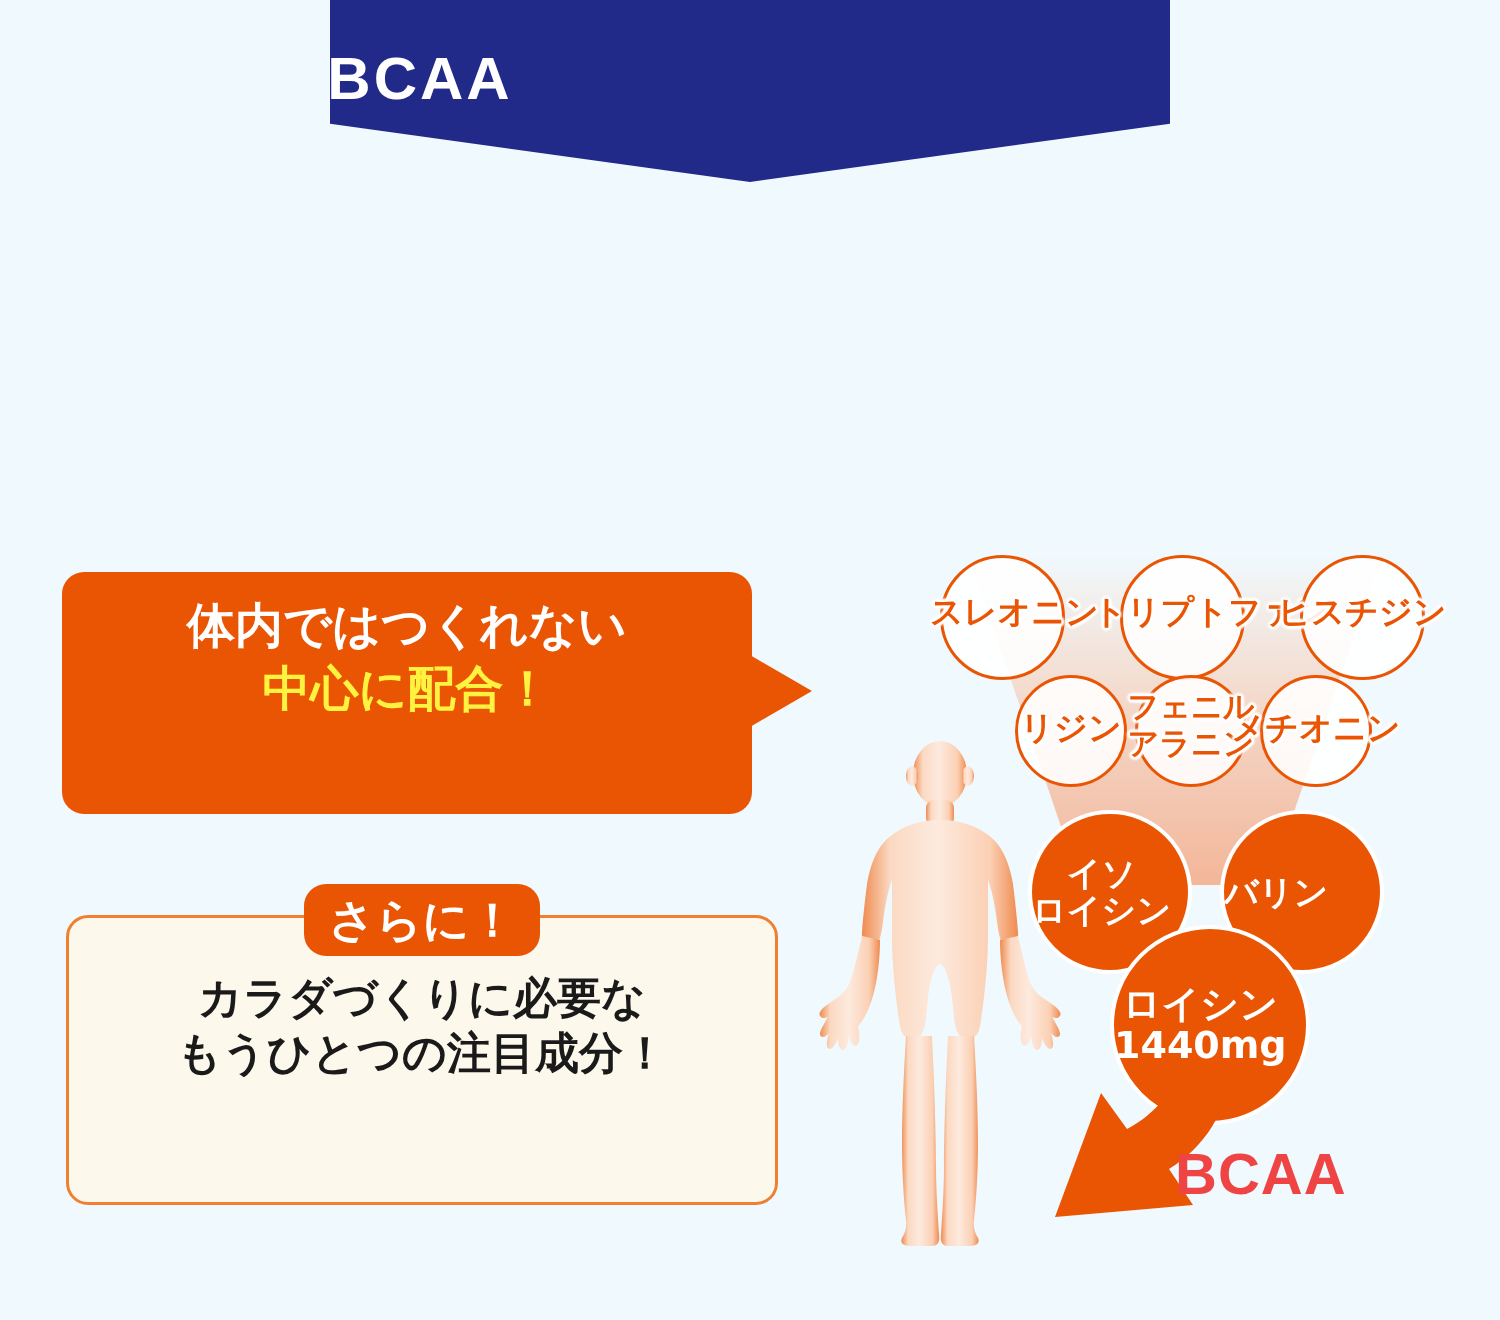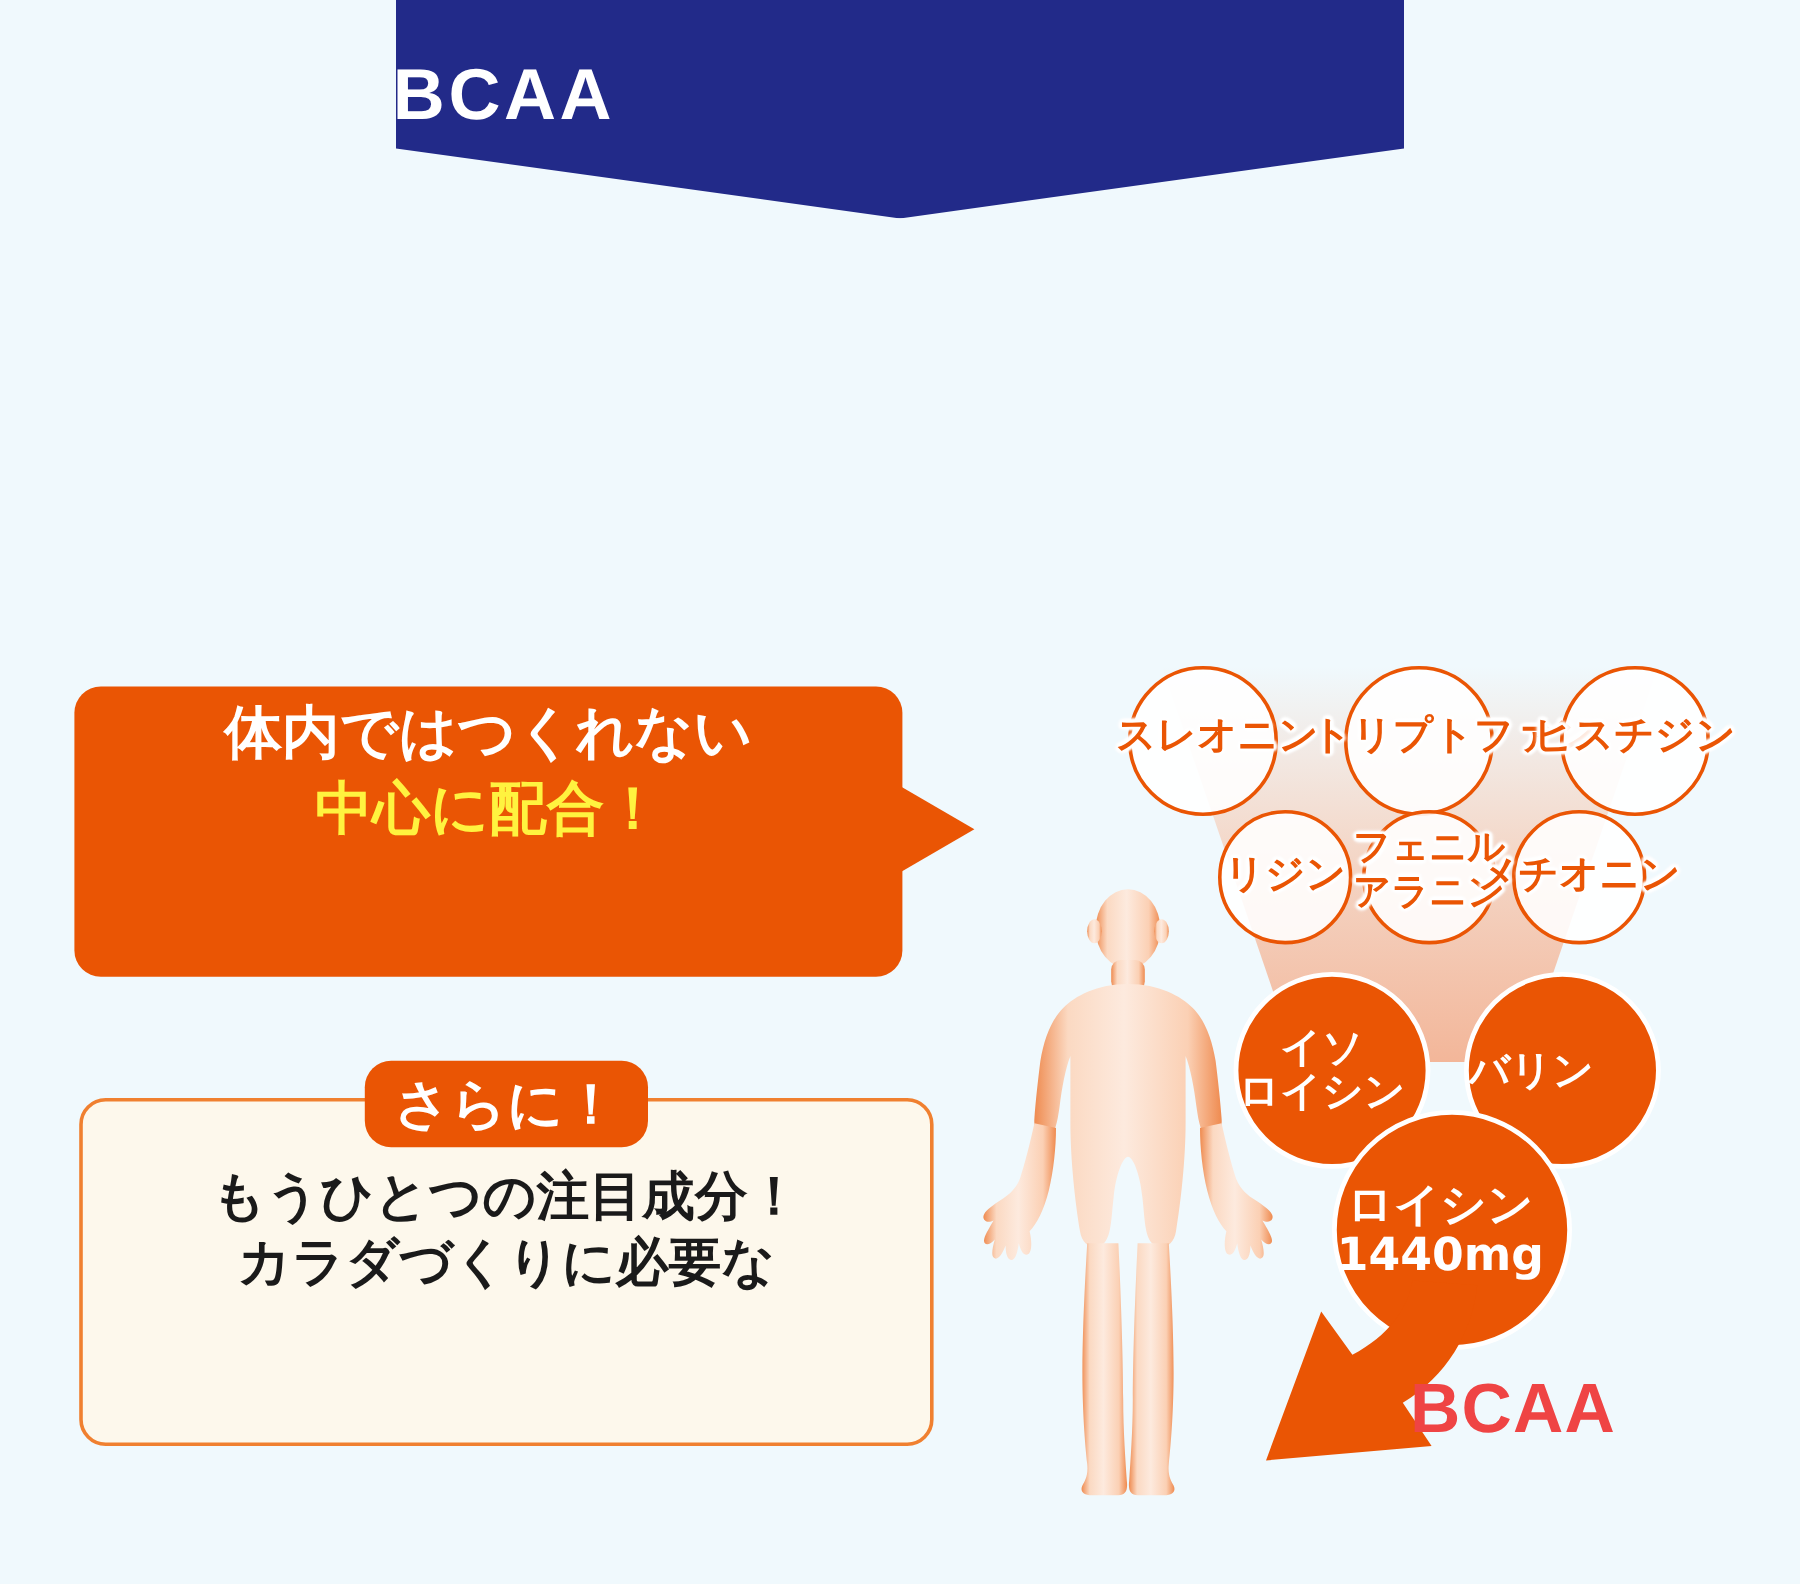--- a/index.html
+++ b/index.html
@@ -76,21 +76,21 @@
   
   .bubble {
     position: absolute;
     left: 62px;
     top: 572px;
     width: 690px;
     height: 242px;
     background: #ea5504;
     border-radius: 22px;
     box-sizing: border-box;
-    padding-top: 8px;
+    padding-top: 22px;
     text-align: center;
   }
   .bubble-tail {
     position: absolute;
     left: 750px;
     top: 655px;
     width: 0;
     height: 0;
     border-top: 36px solid transparent;
     border-bottom: 36px solid transparent;
@@ -248,22 +248,22 @@
   <div class="point-banner-label">BCAA</div>
 
 
   <div class="bubble">
     <span class="bubble-line white">体内ではつくれない</span>
     <span class="bubble-line yellow">中心に配合！</span>
   </div>
   <div class="bubble-tail"></div>
 
   <div class="cream-box">
+    <span class="cream-line">カラダづくりに必要な</span>
     <span class="cream-line">もうひとつの注目成分！</span>
-    <span class="cream-line">カラダづくりに必要な</span>
   </div>
   <div class="sarani-badge">さらに！</div>
 
   <div class="diagram">
 
     <div class="funnel"></div>
 
     <svg class="body-figure" viewBox="0 0 260 520">
       <defs>
         <linearGradient id="bodyGrad" x1="0" y1="0" x2="1" y2="0">

